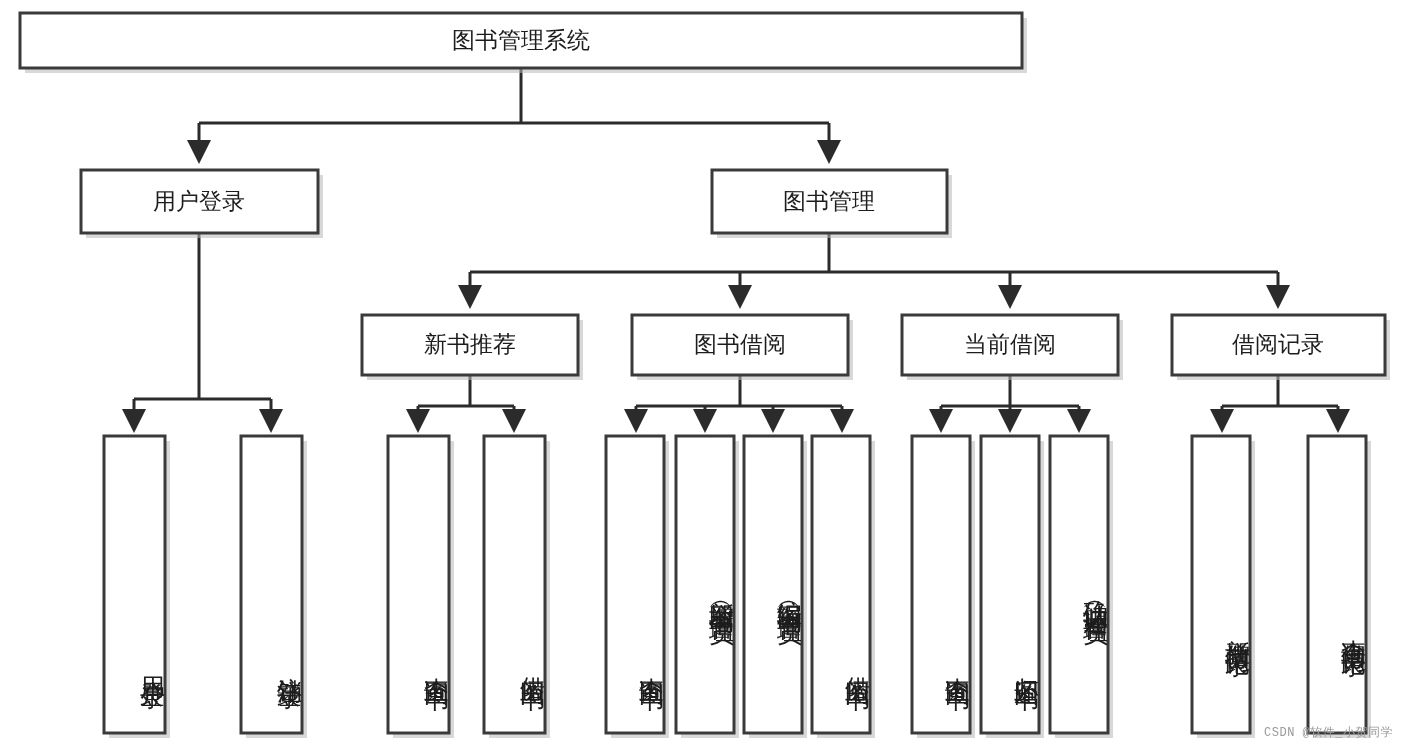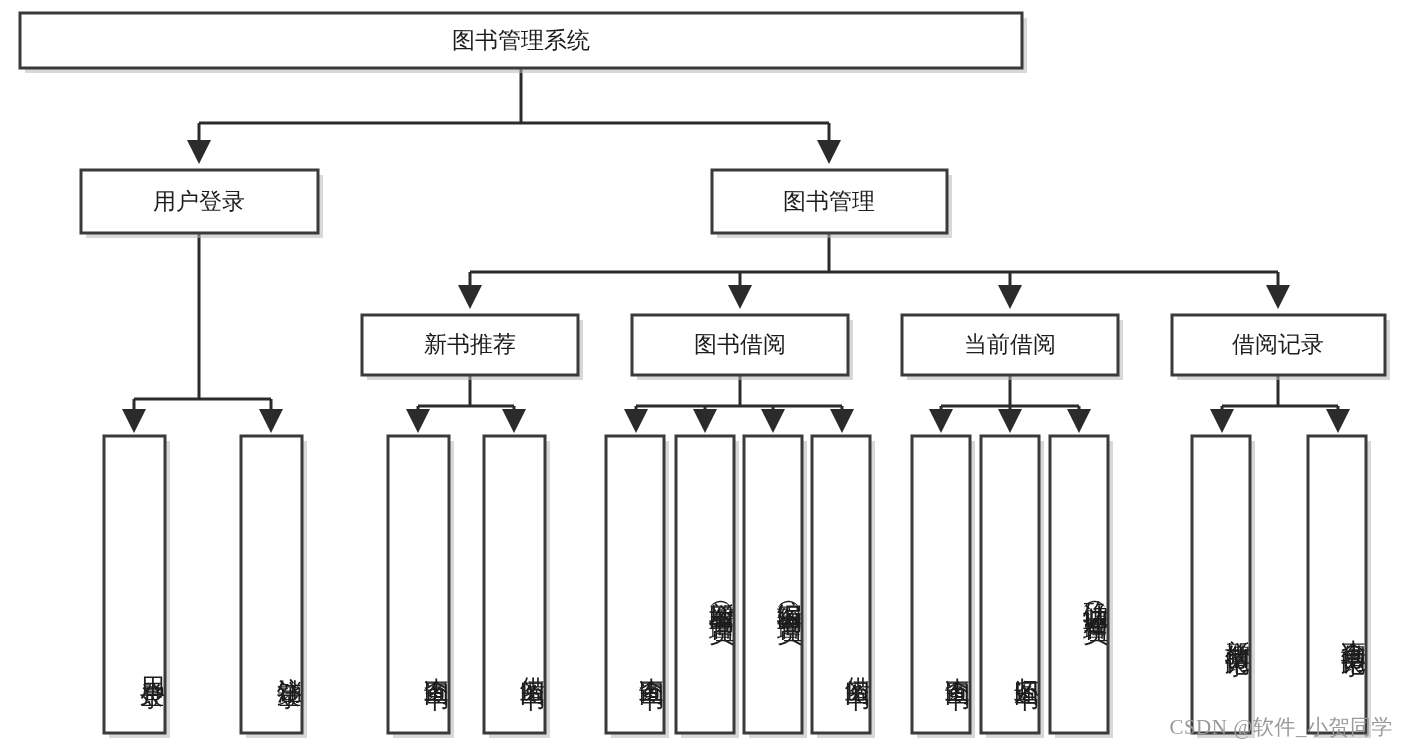--- a/index.html
+++ b/index.html
@@ -58,22 +58,22 @@
     line-height: 1.0;
     letter-spacing: 3px;
     color: #1d1d1d;
     white-space: nowrap;
     pointer-events: none;
   }
   .watermark {
     position: absolute;
     right: 12px;
     bottom: 6px;
-    font-family: Liberation Serif, serif;
-    font-size: 21px;
+    font-family: Liberation Mono, monospace;
+    font-size: 12px;
     color: #9a9a9a;
     letter-spacing: 0.5px;
     white-space: nowrap;
   }
 </style>
 </head>
 <body>
 
 <svg id="diagram" viewBox="0 0 1405 747">
   <defs>

